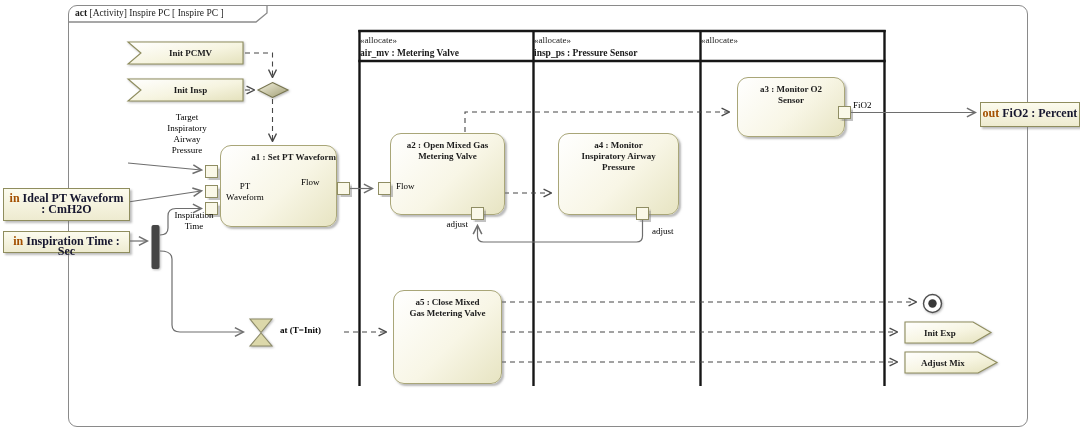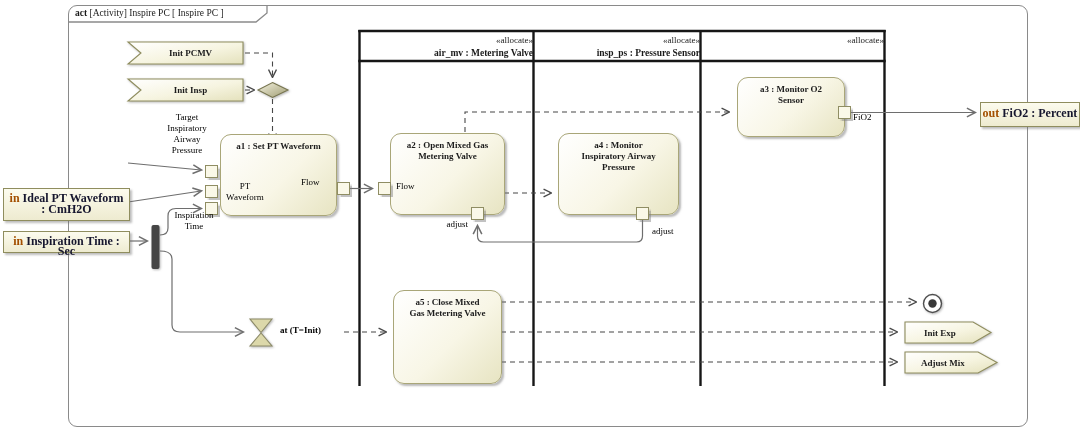--- a/index.html
+++ b/index.html
@@ -3,21 +3,21 @@
 <meta charset="utf-8">
 <style>
   html,body{margin:0;padding:0;background:#ffffff;}
   #canvas{position:relative;width:1080px;height:434px;background:#ffffff;overflow:hidden;
           font-family:Liberation Serif, serif;-webkit-font-smoothing:antialiased;}
   #wires{position:absolute;left:0;top:0;width:1080px;height:434px;}
   .abs{position:absolute;}
   .frame{border:1.5px solid #8a8a8a;border-radius:9px;}
   .frame-tab{font-size:9.5px;color:#1a1a1a;white-space:nowrap;}
   .frame-tab b{font-weight:bold;}
-  .lanehdr{text-align:right;color:#1a1a1a;line-height:13px;}
+  .lanehdr{text-align:left;color:#1a1a1a;line-height:13px;}
   .lanehdr .st{font-size:9px;font-weight:normal;}
   .lanehdr .nm{font-size:9.5px;font-weight:bold;}
   .node{background:linear-gradient(135deg,#ffffff 0%,#f8f6e6 55%,#e7e4c2 100%);
         border:1px solid #a9a678;border-radius:11px;
         box-shadow:2px 2px 2px rgba(120,120,120,.5);
         font-size:9px;font-weight:bold;color:#1c1c1c;text-align:center;line-height:11px;}
   .node .ttl{padding-top:6px;white-space:pre-line;}
   .param{background:linear-gradient(180deg,#fcfbee 0%,#eeebd0 100%);
          border:1px solid #8f8d5e;box-shadow:2px 2px 2px rgba(110,110,110,.45);
          font-size:12px;font-weight:bold;color:#16162e;text-align:center;line-height:10.5px;}
@@ -129,21 +129,21 @@
 : CmH2O</span></div>
   </div>
   <div class="abs param" style="left:3px;top:231px;width:125px;height:20px;">
     <div class="inner" style="padding-top:3.5px;"><span class="kw">in</span> <span class="prelabel">Inspiration Time : Sec</span></div>
   </div>
 
   <div class="abs param" style="left:980px;top:102px;width:98px;height:23px;">
     <div class="inner" style="padding-top:5px;"><span class="kw">out</span> <span class="prelabel">FiO2 : Percent</span></div>
   </div>
 
-  <div class="abs node" style="left:220px;top:134px;width:115px;height:80px;">
+  <div class="abs node" style="left:220px;top:145px;width:115px;height:80px;text-align:right;">
     <div class="ttl">a1 : Set PT Waveform</div>
   </div>
   <div class="abs node" style="left:390px;top:133px;width:113px;height:80px;">
     <div class="ttl">a2 : Open Mixed Gas
 Metering Valve</div>
   </div>
   <div class="abs node" style="left:737px;top:77px;width:106px;height:58px;">
     <div class="ttl">a3 : Monitor O2
 Sensor</div>
   </div>
@@ -171,21 +171,21 @@
 Airway
 Pressure</div>
   <div class="abs lbl ctr" style="left:221px;top:181px;width:48px;">PT
 Waveform</div>
   <div class="abs lbl ctr" style="left:168px;top:210px;width:52px;">Inspiration
 Time</div>
   <div class="abs lbl" style="left:301px;top:177px;">Flow</div>
   <div class="abs lbl" style="left:396px;top:181px;">Flow</div>
   <div class="abs lbl" style="left:436px;top:219px;width:32px;text-align:right;">adjust</div>
   <div class="abs lbl" style="left:652px;top:226px;">adjust</div>
-  <div class="abs lbl" style="left:853px;top:100px;margin-top:12px;">FiO2</div>
+  <div class="abs lbl" style="left:853px;top:100px;">FiO2</div>
   <div class="abs lbl lbl-b" style="left:280px;top:325px;">at (T=Init)</div>
 
   <div class="abs sigtext" style="left:138px;top:42px;width:105px;height:22px;">Init PCMV</div>
   <div class="abs sigtext" style="left:138px;top:79px;width:105px;height:22px;">Init Insp</div>
   <div class="abs sigtext" style="left:907px;top:322px;width:66px;height:21px;">Init Exp</div>
   <div class="abs sigtext" style="left:907px;top:352px;width:72px;height:21px;">Adjust Mix</div>
 
 </div>
 
 </body></html>

